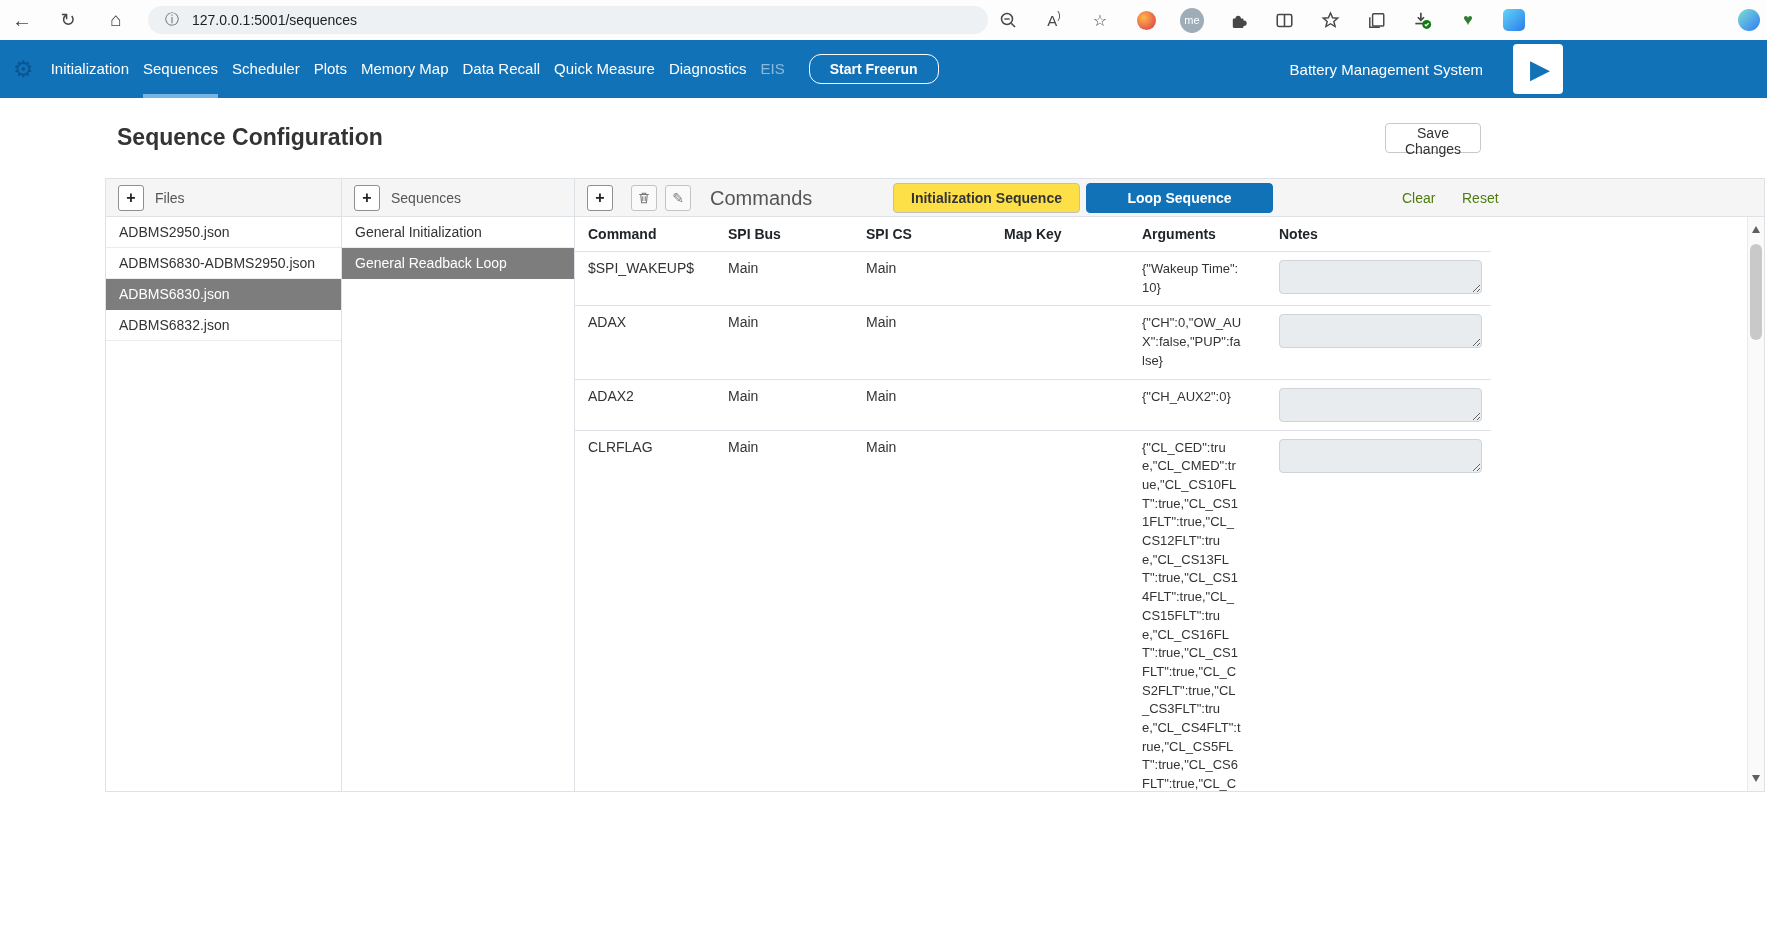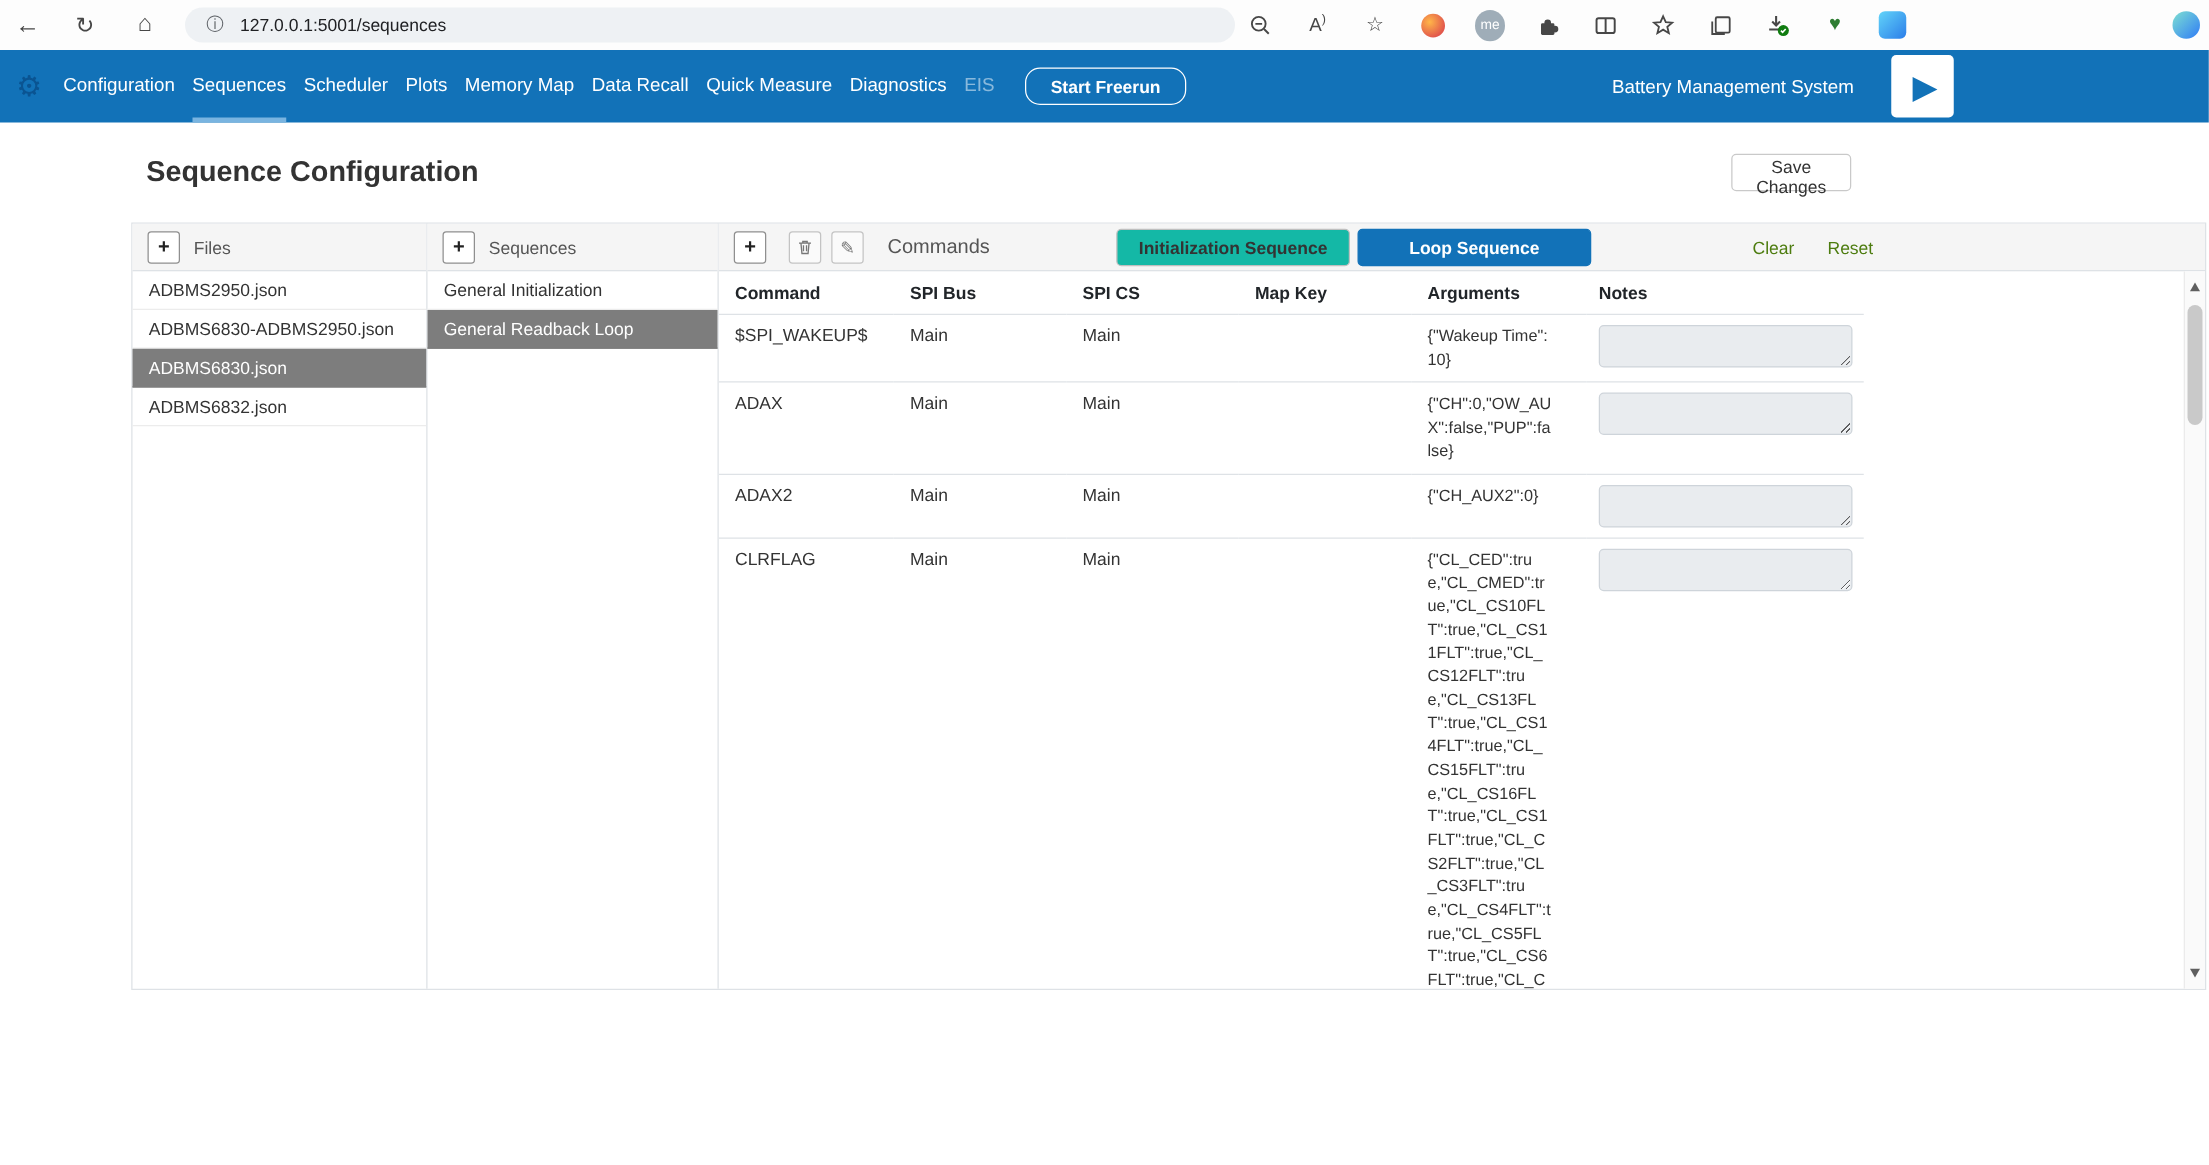--- a/index.html
+++ b/index.html
@@ -82,24 +82,24 @@
 
   
   .cmd-toolbar{position:relative;height:38px;background:#f5f5f5;border-bottom:1px solid #dee2e6;
       flex:none;}
   .cmd-toolbar .t-plus{position:absolute;left:12px;top:6px;}
   .icon-btn{position:absolute;top:6px;width:26px;height:26px;background:#fafafa;
       border:1px solid #c3c3c3;border-radius:3px;display:flex;align-items:center;
       justify-content:center;cursor:pointer;padding:0;}
   .icon-btn.trash{left:56px;}
   .icon-btn.pencil{left:90px;color:#777;font-size:14px;font-family:inherit;}
-  .t-label{position:absolute;left:135px;top:0;line-height:38px;font-size:16px;color:#555;}
+  .t-label{position:absolute;left:135px;top:0;line-height:38px;font-size:20px;color:#555;}
   .seq-btn{position:absolute;top:4px;height:30px;width:187px;border-radius:4px;font-size:14px;
       font-weight:600;cursor:pointer;font-family:inherit;}
-  .seq-btn.init{left:318px;background:#14b8a6;border:1px solid #bfbfbf;color:#333;}
+  .seq-btn.init{left:318px;background:#fde047;border:1px solid #bfbfbf;color:#333;}
   .seq-btn.loop{left:511px;background:#1272b8;border:1px solid #1272b8;color:#fff;}
   .t-link{position:absolute;top:0;line-height:38px;font-size:14px;color:#4d7c0f;cursor:pointer;
       background:none;border:none;padding:0;font-family:inherit;}
   .t-link.clear{left:827px;}
   .t-link.reset{left:887px;}
 
   
   .cmd-body{position:relative;flex:1;overflow:hidden;}
   table.cmds-table{position:absolute;left:0;top:0;width:916px;border-collapse:collapse;
       table-layout:fixed;}
@@ -192,21 +192,21 @@
         <span class="app-grad"></span>
       </span>
   </div>
 
   <span class="copilot"></span>
 </div>
 
 <div class="navbar">
   <span class="gear">⚙</span>
 
-  <a class="nav-item">Configuration</a>
+  <a class="nav-item">Initialization</a>
   <a class="nav-item active">Sequences</a>
   <a class="nav-item">Scheduler</a>
   <a class="nav-item">Plots</a>
   <a class="nav-item">Memory Map</a>
   <a class="nav-item">Data Recall</a>
   <a class="nav-item">Quick Measure</a>
   <a class="nav-item">Diagnostics</a>
   <a class="nav-item disabled">EIS</a>
 
   <button class="freerun">Start Freerun</button>

